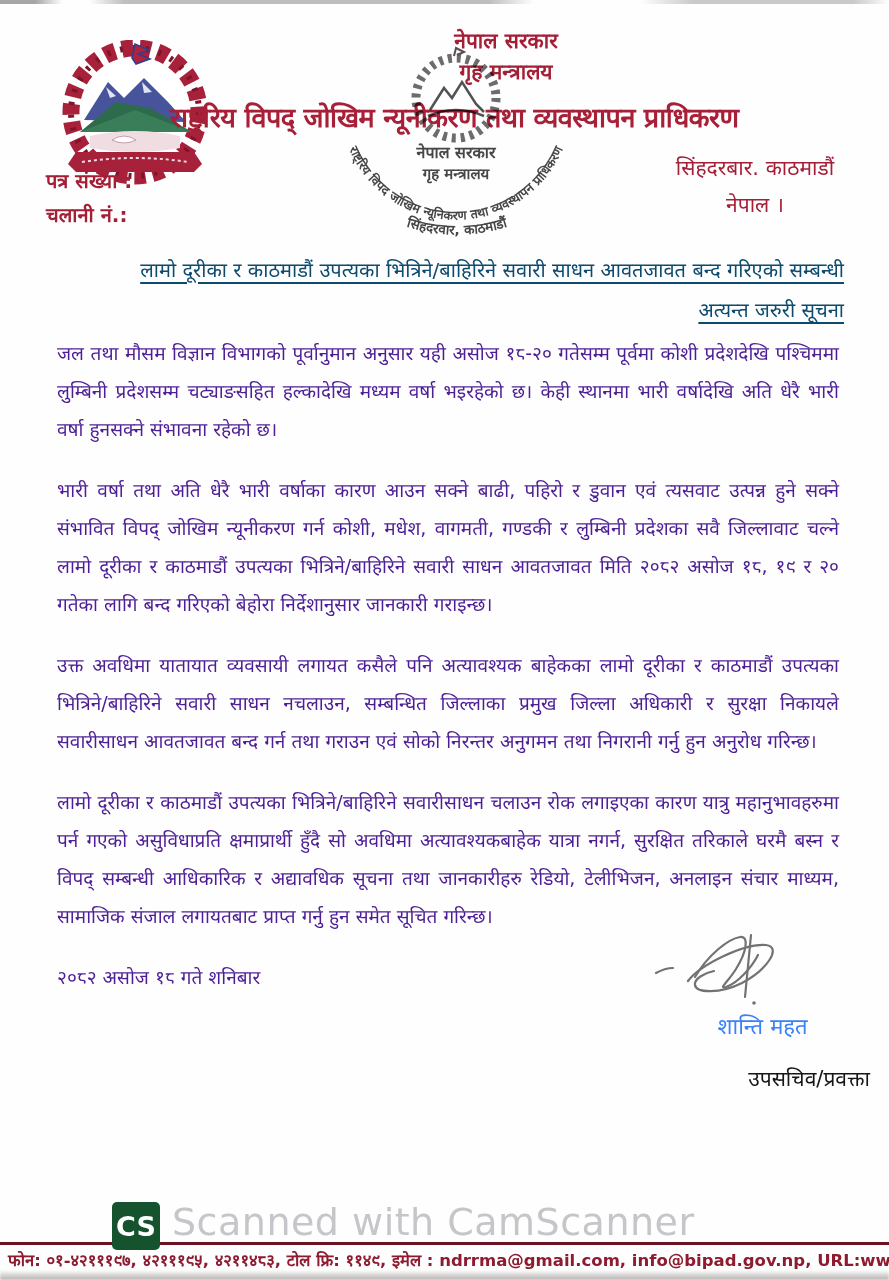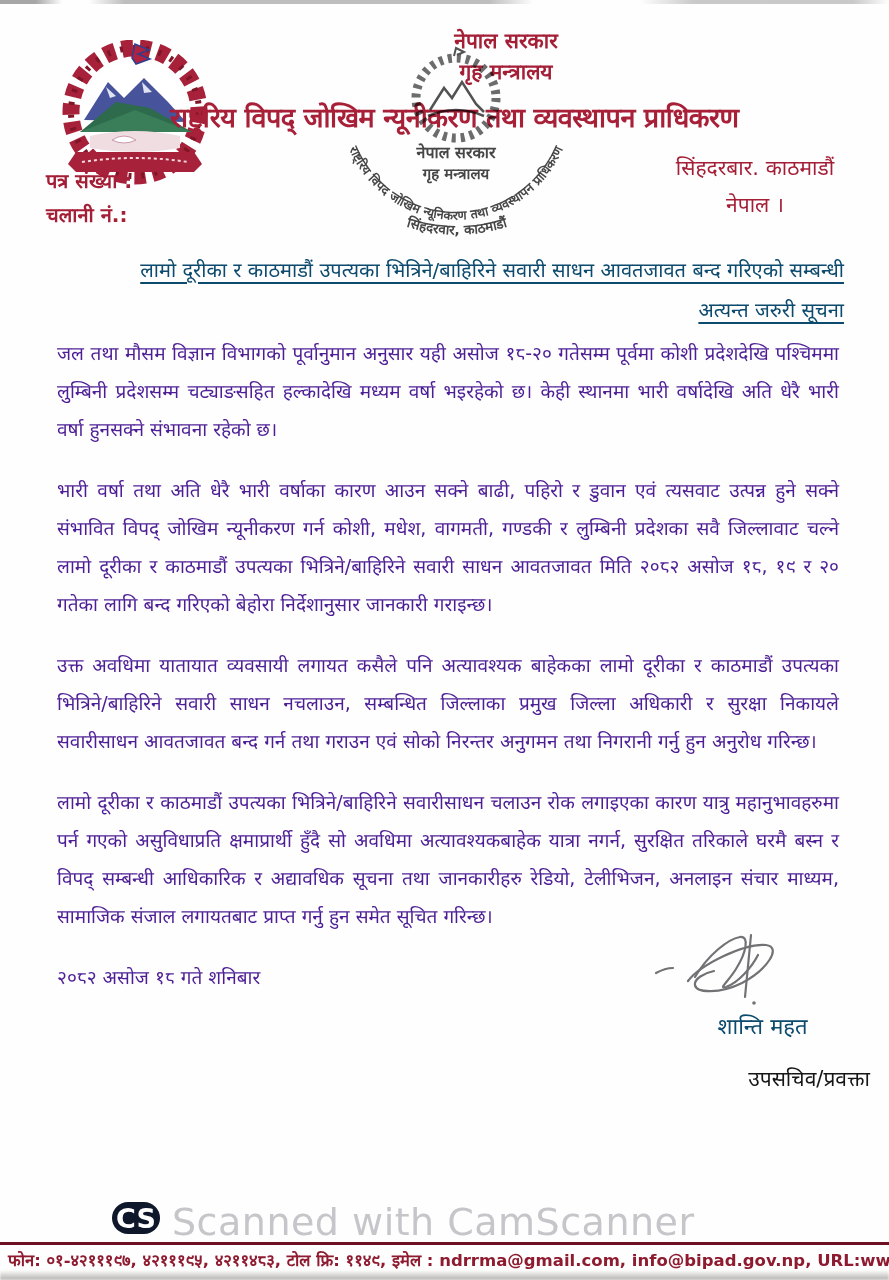--- a/index.html
+++ b/index.html
@@ -33,27 +33,27 @@
 
   
   .body-flow{position:absolute;left:57px;top:334px;width:782px;color:#4c1d95;
     font-size:19px;line-height:38px;}
   .body-flow p{margin:0 0 23px 0;text-align:justify;}
   .date-line{margin-top:6px;font-size:19px;}
 
   
   .sig{position:absolute;left:648px;top:925px;width:170px;height:90px;}
   .sig-name{position:absolute;left:655px;top:1010px;width:215px;text-align:center;
-    color:#0c4a6e;font-size:22px;}
+    color:#3b82f6;font-size:22px;}
   .sig-title{position:absolute;left:655px;top:1064px;width:215px;text-align:right;
     color:#151515;font-size:21px;}
 
   
-  .cs-badge{position:absolute;left:112px;top:1202px;width:48px;height:32px;background:#0f172a;
-    border-radius:17px;color:#fff;font-weight:bold;font-size:27px;display:flex;
+  .cs-badge{position:absolute;left:112px;top:1202px;width:48px;height:48px;background:#14532d;
+    border-radius:5px;color:#fff;font-weight:bold;font-size:27px;display:flex;
     align-items:center;justify-content:center;z-index:6;}
   .cs-text{position:absolute;left:172px;top:1200px;color:#c6c6ca;font-size:38px;
     letter-spacing:.5px;z-index:4;white-space:nowrap;}
 
   
   .footer-line{position:absolute;left:0;top:1242px;width:889px;height:3px;background:#6d1122;z-index:5;}
   .footer-contact{position:absolute;left:8px;top:1248px;width:878px;color:#8e1b2f;
     font-weight:bold;font-size:16.5px;white-space:nowrap;z-index:5;}
 </style>
 </head>

